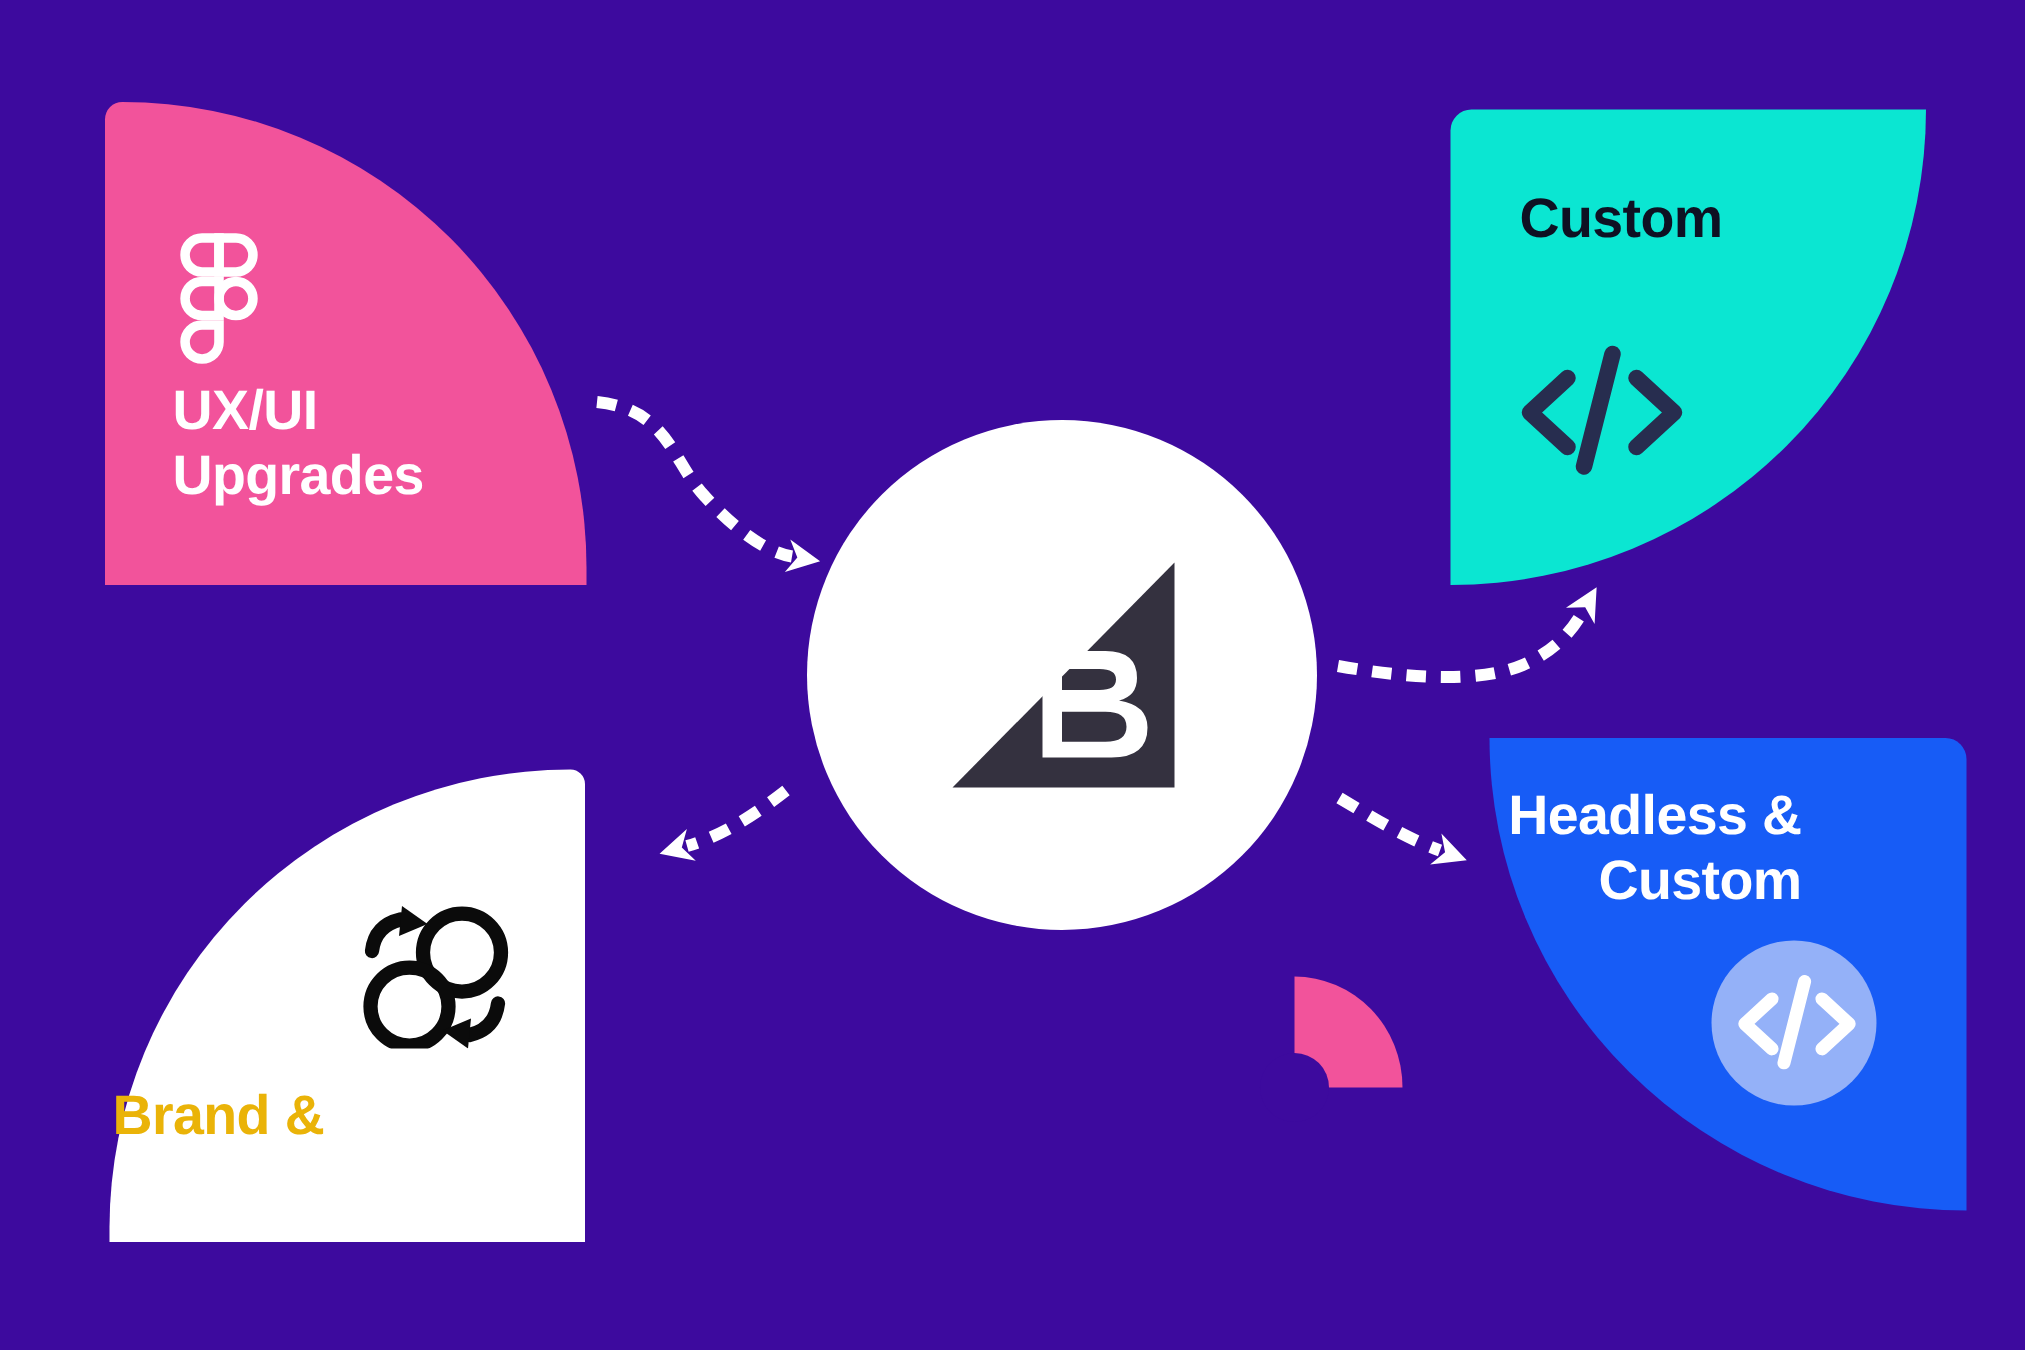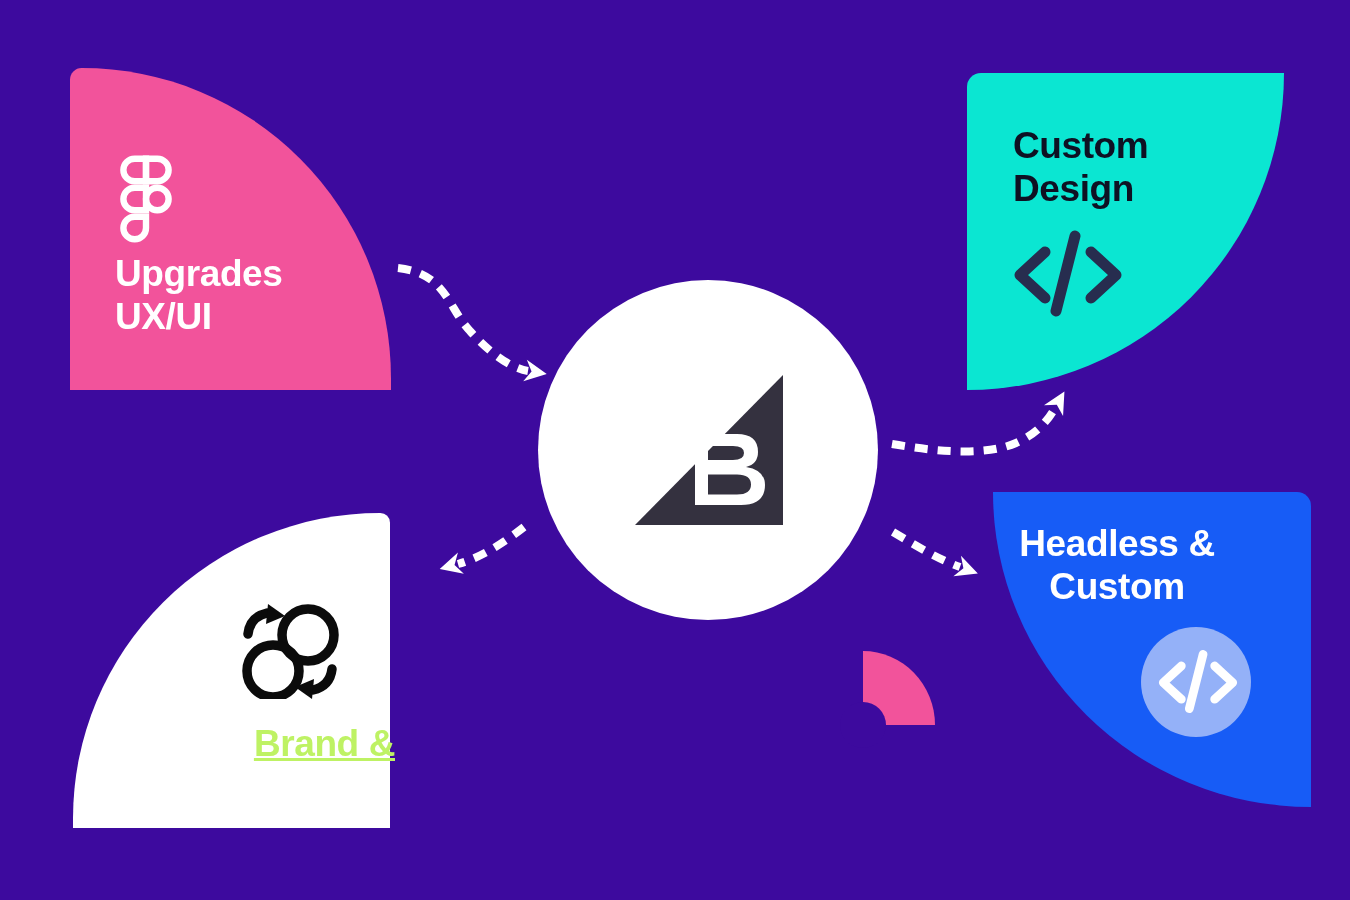--- a/index.html
+++ b/index.html
@@ -37,50 +37,49 @@
   
   .center-circle{left:538px;top:280px;width:340px;height:340px;border-radius:50%;background:var(--white);}
   
   .title{
     position:absolute;
     font-size:37px;font-weight:700;line-height:43px;letter-spacing:-0.4px;
     white-space:nowrap;
   }
   .title-ux{left:115px;top:252px;color:var(--white);}
   .title-custom{left:1013px;top:124px;color:var(--ink);}
-  .title-brand{left:75px;top:722px;width:320px;text-align:right;color:#bef264;text-decoration:underline;}
-  .title-headless{left:987px;top:522px;width:260px;text-align:center;color:var(--white);}
+  .title-brand{left:75px;top:722px;width:320px;text-align:left;color:#eab308;}
+  .title-headless{left:941px;top:522px;width:260px;text-align:right;color:var(--white);}
   .icon{position:absolute;}
   .light-circle{left:1141px;top:627px;width:110px;height:110px;border-radius:50%;background:var(--light-blue);}
   svg{display:block;}
 </style>
 </head>
 <body>
 
 <div class="canvas">
 
   <div class="card card-ux"></div>
   <svg class="icon" style="left:117px;top:155px;" width="58" height="88" viewBox="0 0 200 300" aria-hidden="true">
     <g fill="none" stroke="#FFFFFF" stroke-width="22">
       <path d="M100 11 H61 A39 39 0 0 0 61 89 H100 Z"></path>
       <path d="M100 11 H139 A39 39 0 0 1 139 89 H100 Z"></path>
       <path d="M100 111 H61 A39 39 0 0 0 61 189 H100 Z"></path>
       <circle cx="139" cy="150" r="39"></circle>
       <path d="M100 211 H61 A39 39 0 0 0 61 289 A39 39 0 0 0 100 250 Z"></path>
     </g>
   </svg>
   <div class="title title-ux">
+    <div>UX/UI</div>
     <div>Upgrades</div>
-    <div>UX/UI</div>
   </div>
 
   <div class="card card-custom"></div>
   <div class="title title-custom">
     <div>Custom</div>
-    <div>Design</div>
   </div>
   <svg class="icon" style="left:1013px;top:230px;" width="110" height="87" viewBox="0 0 110 87" aria-hidden="true">
     <g fill="none" stroke="#272D4F" stroke-width="11" stroke-linecap="round" stroke-linejoin="round">
       <path d="M32 22 L7 45 L32 68"></path>
       <path d="M62 6 L43 81"></path>
       <path d="M78 22 L103 45 L78 68"></path>
     </g>
   </svg>
 
   <div class="card card-brand"></div>

